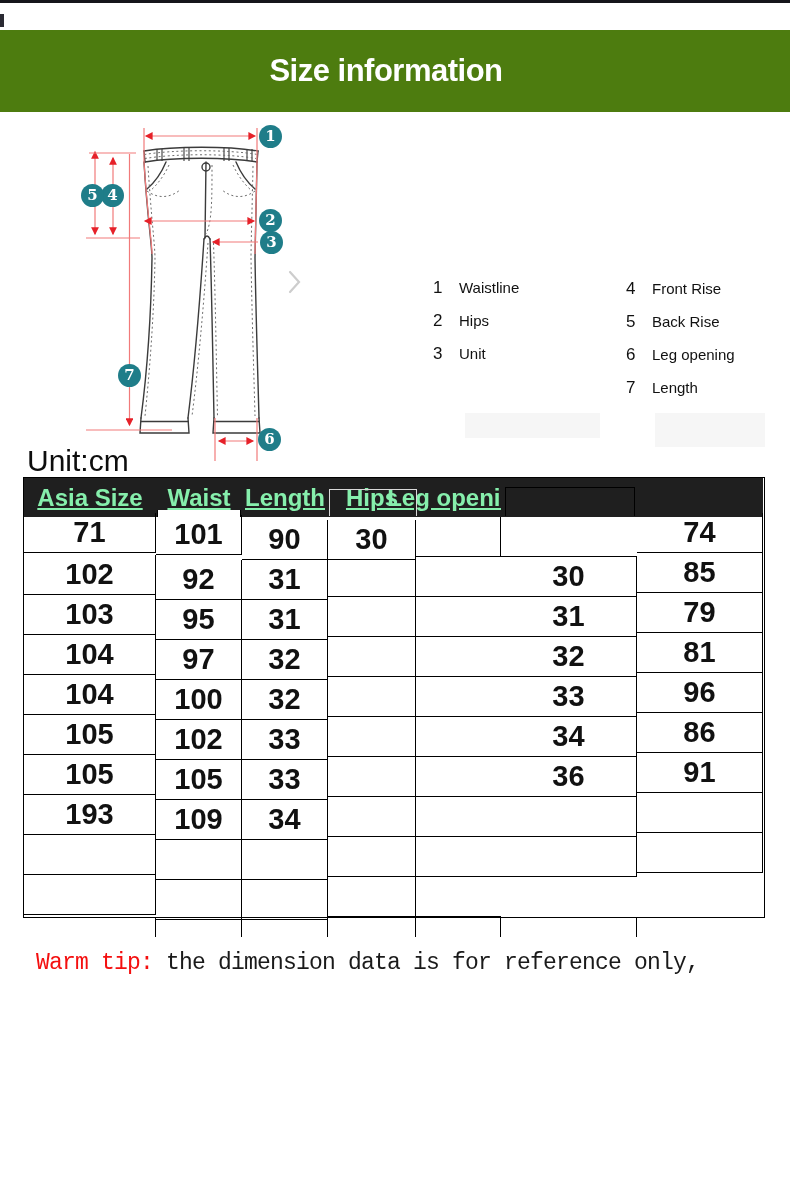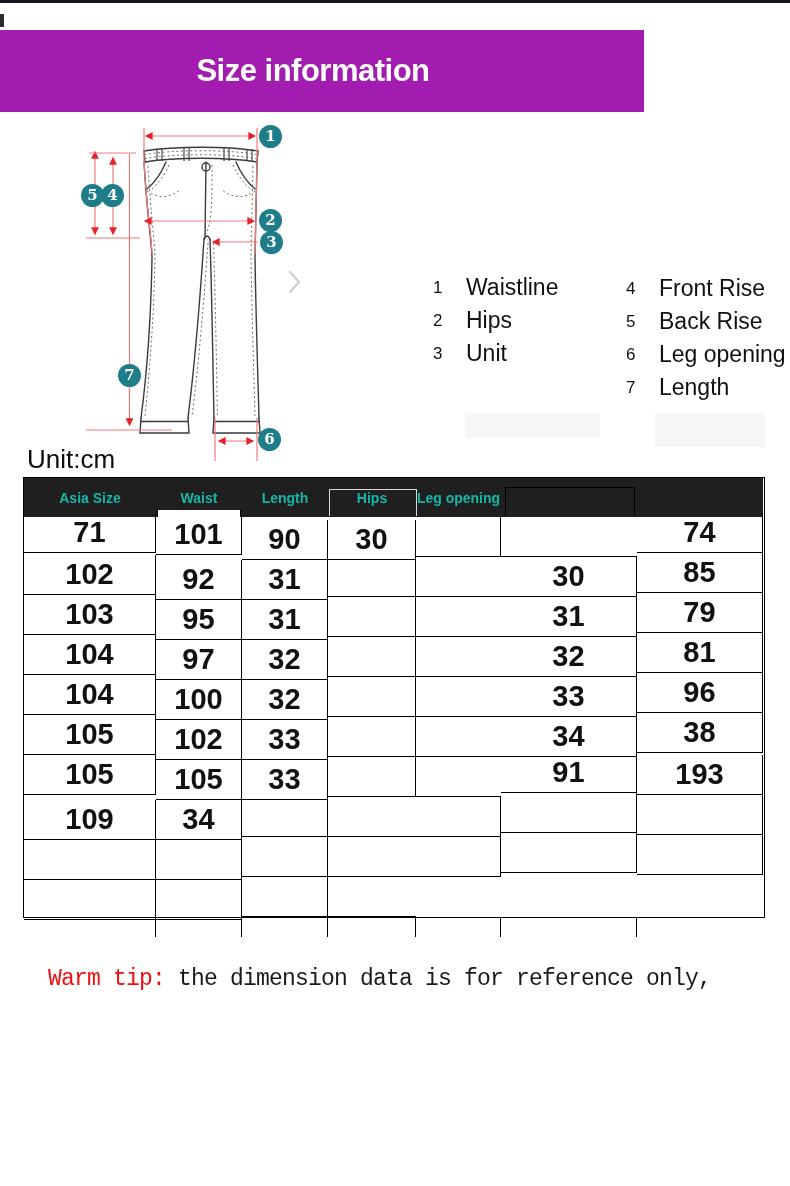--- a/index.html
+++ b/index.html
@@ -5,57 +5,57 @@
   html,body{margin:0;padding:0;background:#fff;}
   .page{position:relative;width:790px;height:1186px;background:#fff;overflow:hidden;
         font-family:"Liberation Sans",sans-serif;}
   .page *{box-sizing:border-box;}
 
   
   .top-strip{position:absolute;left:0;top:0;width:790px;height:3px;background:#15151b;}
   .left-notch{position:absolute;left:0;top:14px;width:4px;height:13px;background:#2a2a33;}
 
   
-  .banner{position:absolute;left:0;top:30px;width:644px;height:82px;background:#a21caf;
+  .banner{position:absolute;left:0;top:30px;width:790px;height:82px;background:#4d7c0f;
           display:flex;align-items:center;justify-content:center;}
   .banner-title{color:#fff;font-size:31px;font-weight:bold;letter-spacing:-.5px;
                 transform:translateX(-9px);}
 
   
   .diagram{position:absolute;left:0;top:110px;width:790px;height:360px;}
   .pants-svg{position:absolute;left:60px;top:0;width:260px;height:360px;}
   .callout{position:absolute;width:23px;height:23px;border-radius:50%;background:#1f7d89;
            color:#fff;font-family:"DejaVu Serif",serif;font-weight:bold;font-size:15px;
            display:flex;align-items:center;justify-content:center;line-height:1;}
   .c1{left:259px;top:15px;}  .c2{left:259px;top:99px;}  .c3{left:260px;top:121px;}
   .c4{left:101px;top:74px;}  .c5{left:81px;top:74px;}   .c6{left:258px;top:318px;}
   .c7{left:118px;top:254px;}
 
   
   .legend-col{position:absolute;}
   .legend-left{left:433px;top:161px;}
   .legend-right{left:626px;top:162px;}
   .legend-row{display:flex;height:33px;align-items:center;}
   .lnum{width:16px;font-size:17px;color:#111;flex:0 0 16px;}
-  .llabel{font-size:23px;color:#111;margin-left:17px;white-space:nowrap;}
+  .llabel{font-size:15px;color:#111;margin-left:10px;white-space:nowrap;}
 
   
   .ph{position:absolute;background:#f6f6f6;}
   .ph1{left:465px;top:413px;width:135px;height:25px;}
   .ph2{left:655px;top:413px;width:110px;height:34px;}
 
-  .unit{position:absolute;left:27px;top:444px;font-size:26px;font-weight:500;color:#0d0d0d;}
+  .unit{position:absolute;left:27px;top:444px;font-size:30px;font-weight:500;color:#0d0d0d;}
 
   
   .size-table{position:absolute;left:23px;top:477px;width:742px;
               display:grid;grid-template-columns:132px 86px 86px 88px 85px 136px 126px;
               grid-template-rows:39px repeat(10,40px);
               border:1px solid #000;background:#fff;}
-  .th{background:#1f1f1f;color:#14b8a6;font-weight:bold;font-size:14px;
-      display:flex;align-items:center;justify-content:center;white-space:nowrap;overflow:visible;}
+  .th{background:#1f1f1f;color:#86efac;font-weight:bold;font-size:24px;
+      display:flex;align-items:center;justify-content:center;white-space:nowrap;overflow:visible;text-decoration:underline;}
   .td{border-right:1px solid #000;border-bottom:1px solid #000;
       display:flex;align-items:center;justify-content:center;
       font-size:29px;font-weight:600;color:#111;}
   .td.col0{font-weight:700;}
   .td.col6{border-right:none;}
   .td.col1{transform:translateY(-4px);}
   .td.col2{transform:translateY(-2px);}
   .td.col3{transform:translateY(3px);}
   .td.col4{transform:translateY(3px);}
 
@@ -65,21 +65,21 @@
   .hips-outline{position:absolute;left:329px;top:489px;width:88px;height:27px;
                 border-top:1px solid #d9d9d9;border-left:1px solid #d9d9d9;border-right:1px solid #d9d9d9;}
   .col6-outline{position:absolute;left:505px;top:487px;width:130px;height:29px;
                 border-top:1px solid #000;border-left:1px solid #000;border-right:1px solid #000;}
   .stub{position:absolute;top:917px;width:1px;height:20px;background:#000;}
   .s1{left:155px;} .s2{left:241px;} .s3{left:327px;} .s4{left:415px;} .s5{left:500px;} .s6{left:636px;}
 
   
   .tip-line{position:absolute;font-family:"Liberation Mono",monospace;font-size:23px;
             letter-spacing:-.8px;color:#1a1a1a;white-space:nowrap;}
-  .tip1{left:48px;top:950px;margin-top:16px;}
+  .tip1{left:36px;top:950px;}
   .tip2{left:200px;top:985px;}
   .tip-label{color:#f40f0f;}
 </style>
 </head>
 <body>
 
 <div class="page">
 
   <div class="top-strip"></div>
   <div class="left-notch"></div>
@@ -250,26 +250,27 @@
       <div class="td col5"></div>
       <div class="td col6"></div>
       <div class="td col0">33</div>
       <div class="td col1">96</div>
       <div class="td col2">105</div>
       <div class="td col3">102</div>
       <div class="td col4">33</div>
       <div class="td col5"></div>
       <div class="td col6"></div>
       <div class="td col0">34</div>
-      <div class="td col1">38</div>
+      <div class="td col1">86</div>
       <div class="td col2">105</div>
       <div class="td col3">105</div>
       <div class="td col4">33</div>
       <div class="td col5"></div>
       <div class="td col6"></div>
+      <div class="td col0">36</div>
       <div class="td col1">91</div>
       <div class="td col2">193</div>
       <div class="td col3">109</div>
       <div class="td col4">34</div>
       <div class="td col5"></div>
       <div class="td col6"></div>
       <div class="td col0"></div>
       <div class="td col1"></div>
       <div class="td col2"></div>
       <div class="td col3"></div>

